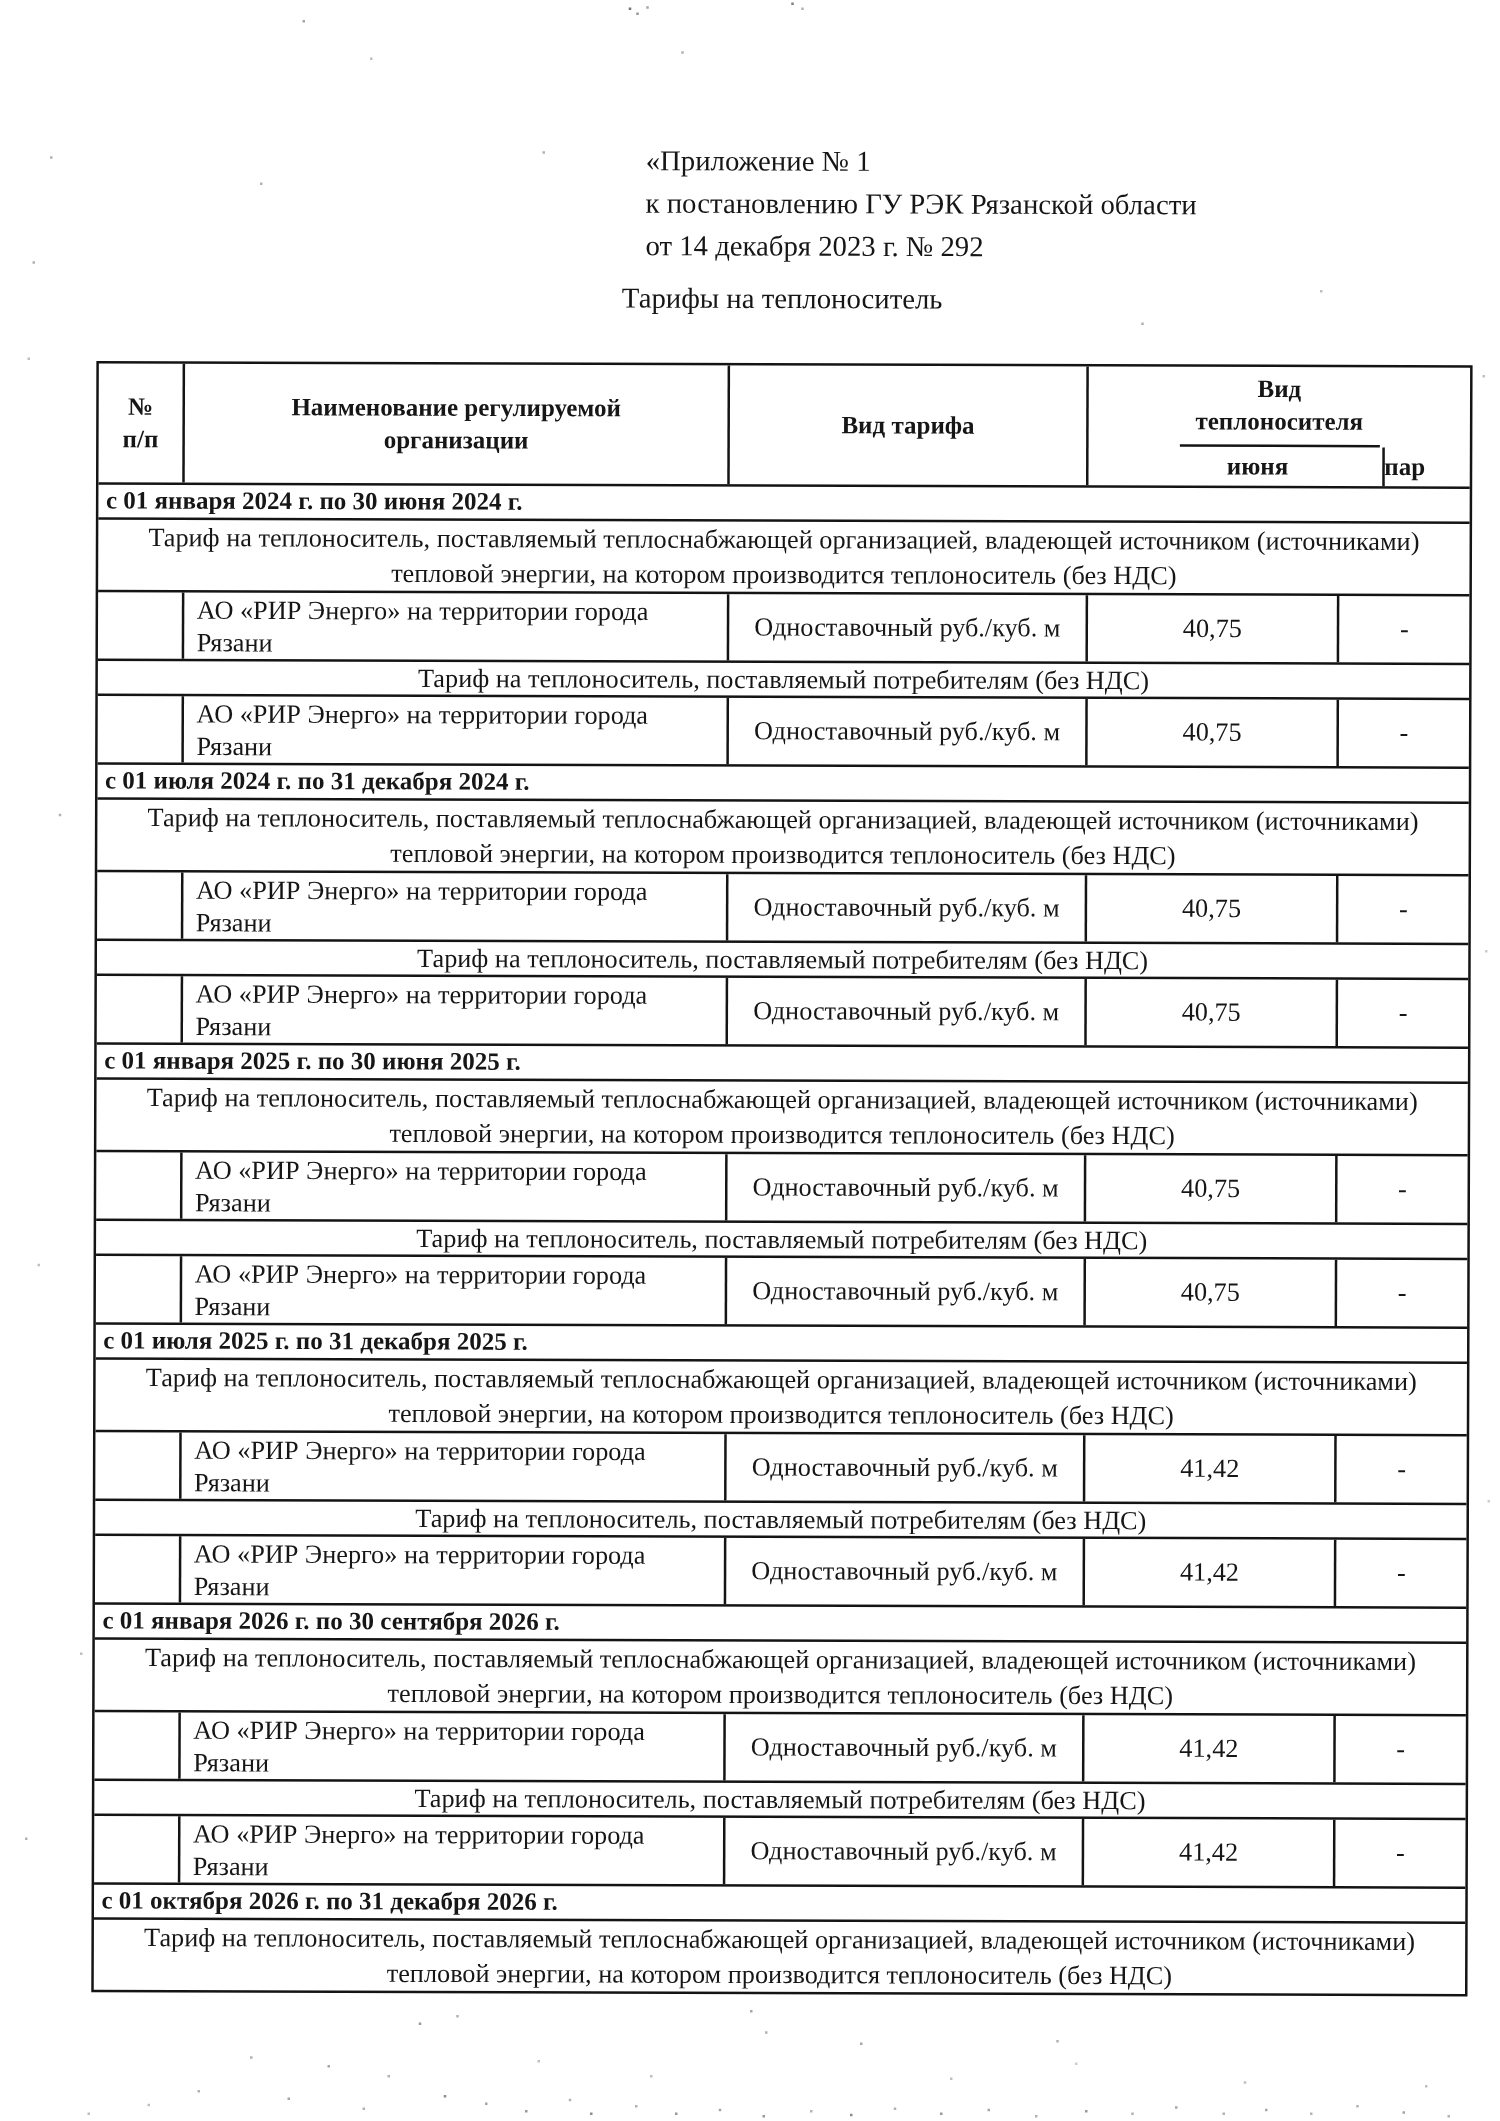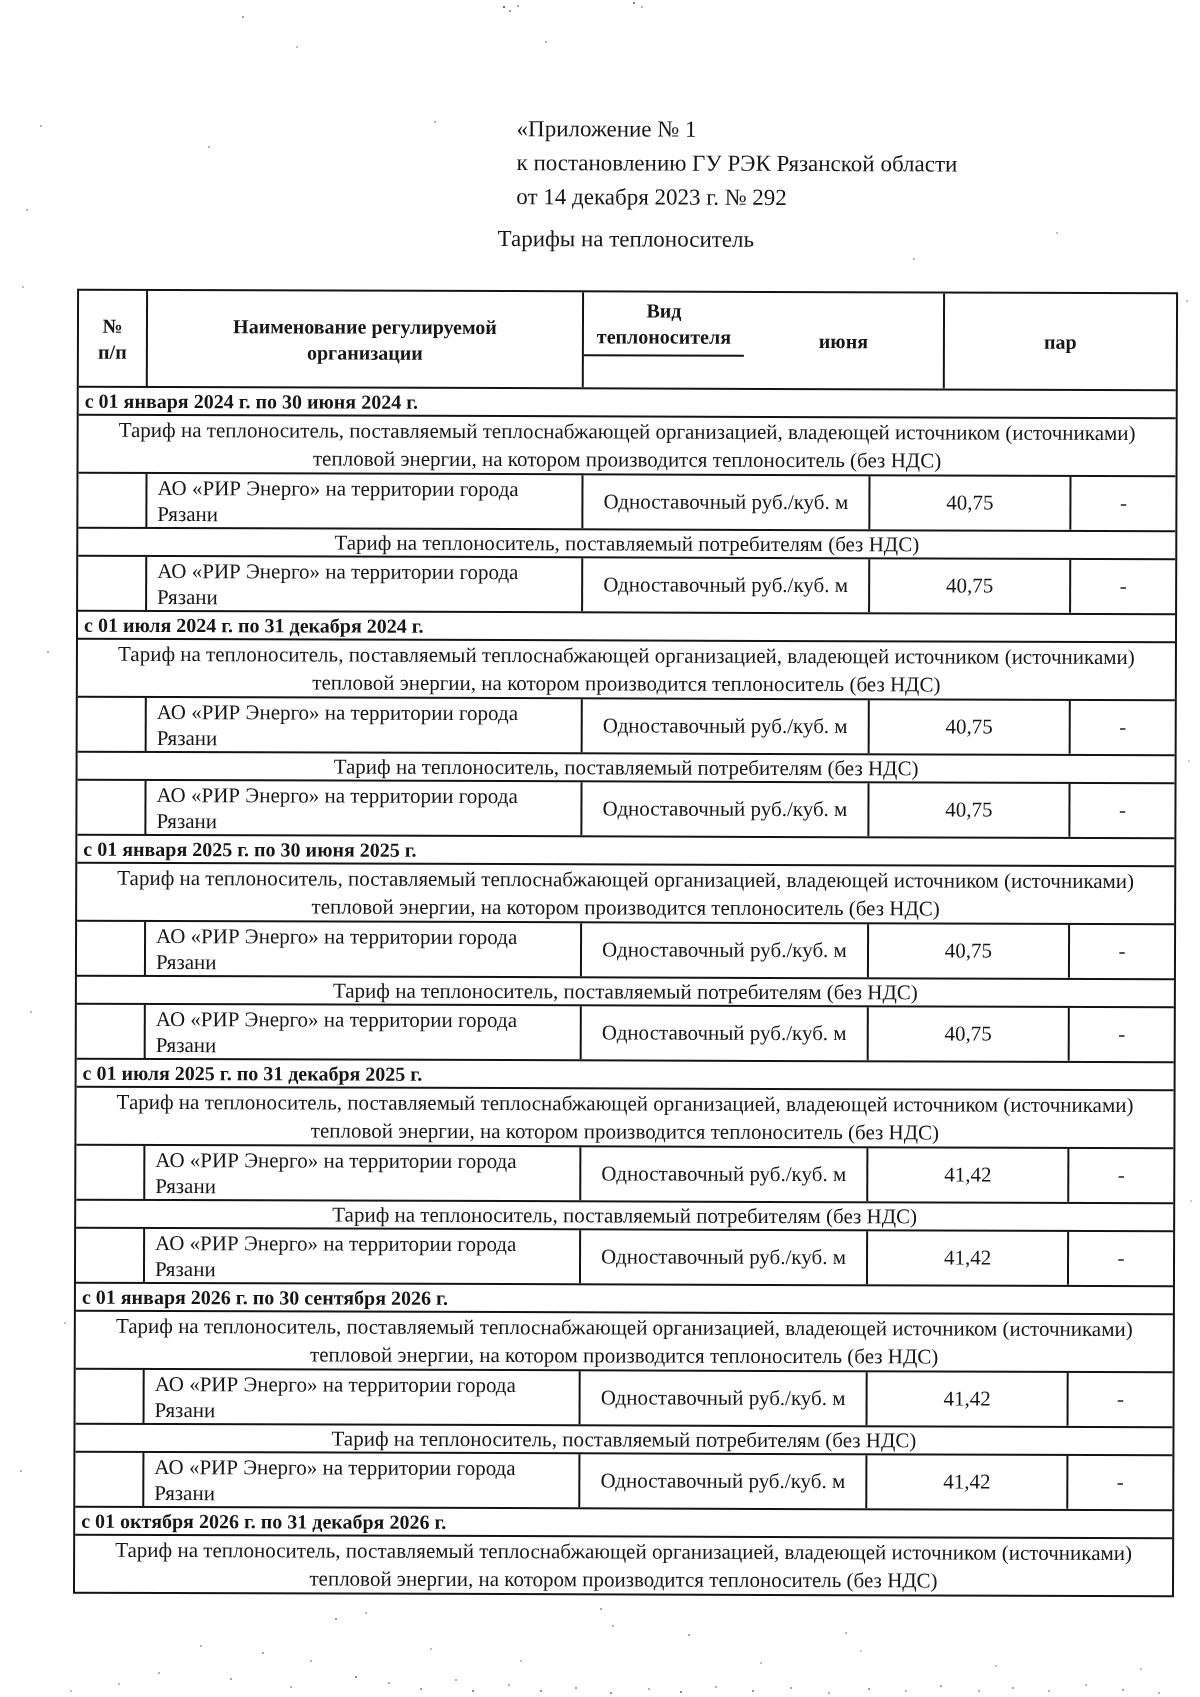--- a/index.html
+++ b/index.html
@@ -35,21 +35,21 @@
         text-align:center;}
   .cell:last-child{border-right:none;}
   .c-num{flex:0 0 69px;}
   .c-org{flex:0 0 436px;}
   .c-tar{flex:0 0 287px;}
   .c-wat{flex:0 0 201px;}
   .c-steam{flex:1 1 auto;}
   
   .hdr{height:97px;font-weight:bold;font-size:20px;line-height:26px;}
   .hdr .cell{align-items:center;}
-  .carrier-group{flex:1 1 auto;display:flex;flex-direction:row;}
+  .carrier-group{flex:1 1 auto;display:flex;flex-direction:column;align-items:center;}
   .carrier-top{box-sizing:border-box;height:64px;border-bottom:2px solid #141414;
                display:flex;align-items:center;justify-content:center;text-align:center;}
   .carrier-top span{display:inline-block;max-width:160px;}
   .carrier-bottom{display:flex;flex:1 1 auto;}
   .carrier-bottom .cell{height:auto;}
   
   .band{height:28px;font-weight:bold;font-size:20px;
         padding:0 0 0 6px;display:flex;align-items:center;box-sizing:border-box;}
   
   .desc{min-height:56px;display:flex;align-items:center;justify-content:center;
@@ -113,20 +113,21 @@
   <div class="tbl">
 
     <div class="row hdr">
       <div class="cell c-num">
         <span><span>№</span><br>
         <span>п/п</span></span>
       </div>
       <div class="cell c-org">
         <span style="max-width:330px;">Наименование регулируемой организации</span>
       </div>
+      <div class="cell c-tar">Вид тарифа</div>
       <div class="carrier-group">
         <div class="carrier-top">
           <span>Вид теплоносителя</span>
         </div>
         <div class="carrier-bottom">
           <div class="cell c-wat">июня</div>
           <div class="cell c-steam">пар</div>
         </div>
       </div>
     </div>

